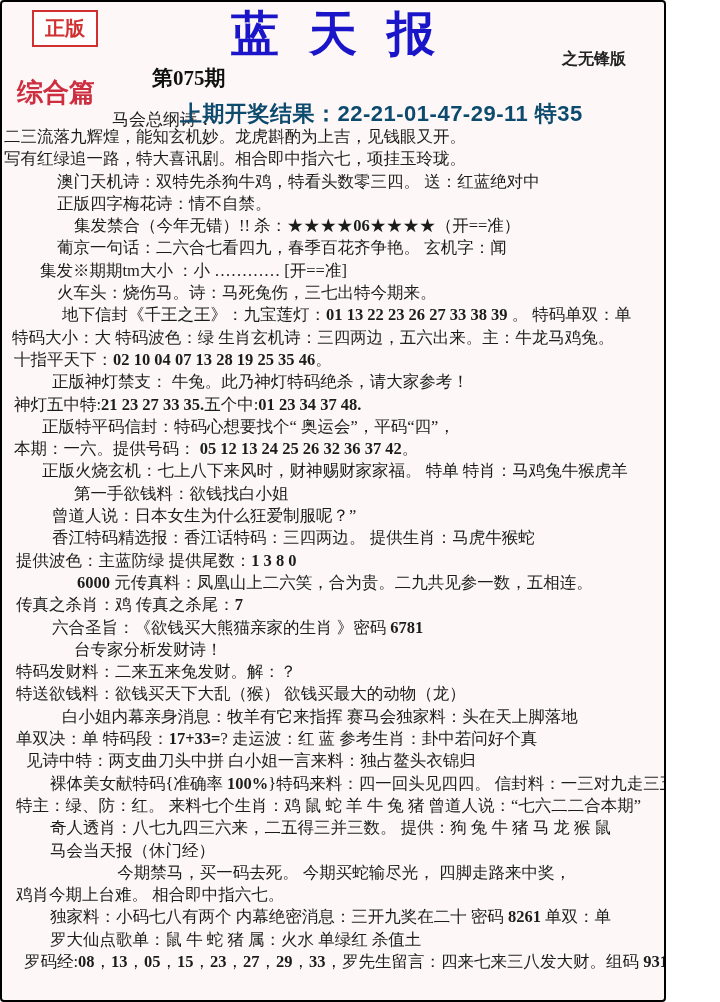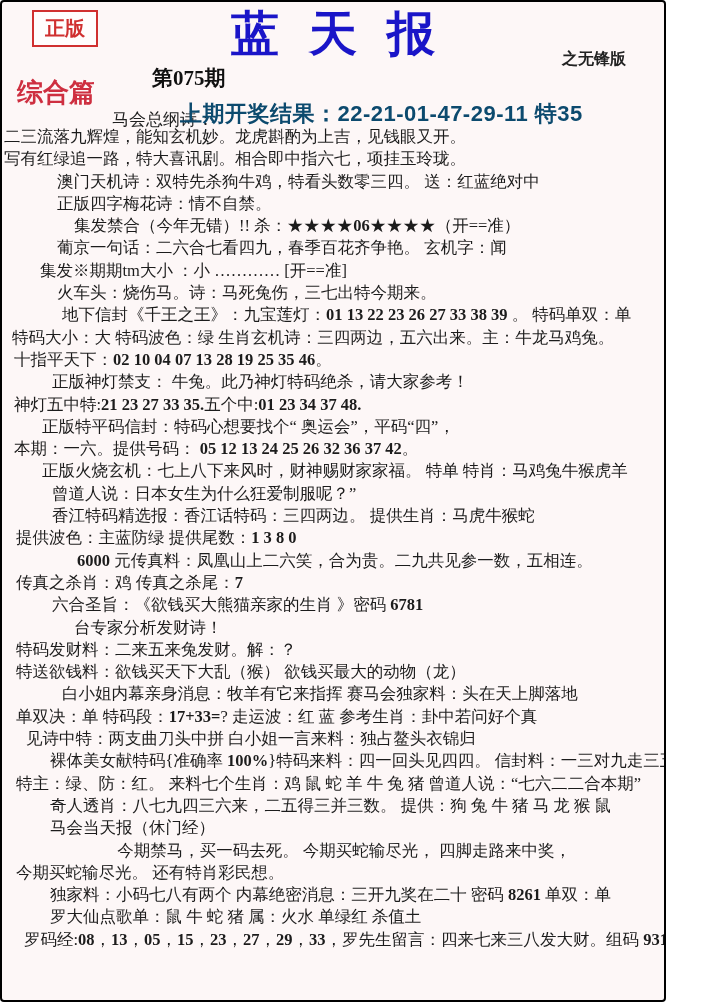--- a/index.html
+++ b/index.html
@@ -89,35 +89,36 @@
       <div class="bline" style="padding-left: 38px;"><span>集发※期期tm大小 ：小 ………… [开==准]</span></div>
       <div class="bline" style="padding-left: 55px;"><span>火车头：烧伤马。诗：马死兔伤，三七出特今期来。</span></div>
       <div class="bline" style="padding-left: 60px;"><span>地下信封《千王之王》：九宝莲灯：</span><b>01 13 22 23 26 27 33 38 39 </b><span>。 特码单双：单</span></div>
       <div class="bline" style="padding-left: 10px;"><span>特码大小：大 特码波色：绿 生肖玄机诗：三四两边，五六出来。主：牛龙马鸡兔。</span></div>
       <div class="bline" style="padding-left: 12px;"><span>十指平天下：</span><b>02 10 04 07 13 28 19 25 35 46</b><span>。</span></div>
       <div class="bline" style="padding-left: 50px;"><span>正版神灯禁支： 牛兔。此乃神灯特码绝杀，请大家参考！</span></div>
       <div class="bline" style="padding-left: 12px;"><span>神灯五中特:</span><b>21 23 27 33 35.</b><span>五个中:</span><b>01 23 34 37 48.</b></div>
       <div class="bline" style="padding-left: 40px;"><span>正版特平码信封：特码心想要找个“ 奥运会”，平码“四”，</span></div>
       <div class="bline" style="padding-left: 12px;"><span>本期：一六。提供号码： </span><b>05 12 13 24 25 26 32 36 37 42</b><span>。</span></div>
       <div class="bline" style="padding-left: 40px;"><span>正版火烧玄机：七上八下来风时，财神赐财家家福。 特单 特肖：马鸡兔牛猴虎羊</span></div>
+      <div class="bline" style="padding-left: 72px;"><span>第一手欲钱料：欲钱找白小姐</span></div>
       <div class="bline" style="padding-left: 50px;"><span>曾道人说：日本女生为什么狂爱制服呢？”</span></div>
       <div class="bline" style="padding-left: 50px;"><span>香江特码精选报：香江话特码：三四两边。 提供生肖：马虎牛猴蛇</span></div>
       <div class="bline" style="padding-left: 14px;"><span>提供波色：主蓝防绿 提供尾数：</span><b>1 3 8 0</b></div>
       <div class="bline" style="padding-left: 75px;"><b>6000 </b><span>元传真料：凤凰山上二六笑，合为贵。二九共见参一数，五相连。</span></div>
       <div class="bline" style="padding-left: 14px;"><span>传真之杀肖：鸡 传真之杀尾：</span><b>7</b></div>
       <div class="bline" style="padding-left: 50px;"><span>六合圣旨：《欲钱买大熊猫亲家的生肖 》密码 </span><b>6781</b></div>
       <div class="bline" style="padding-left: 72px;"><span>台专家分析发财诗！</span></div>
       <div class="bline" style="padding-left: 14px;"><span>特码发财料：二来五来兔发财。解：？</span></div>
       <div class="bline" style="padding-left: 14px;"><span>特送欲钱料：欲钱买天下大乱（猴） 欲钱买最大的动物（龙）</span></div>
       <div class="bline" style="padding-left: 60px;"><span>白小姐内幕亲身消息：牧羊有它来指挥 赛马会独家料：头在天上脚落地</span></div>
       <div class="bline" style="padding-left: 14px;"><span>单双决：单 特码段：</span><b>17+33=</b><span>? 走运波：红 蓝 参考生肖：卦中若问好个真</span></div>
       <div class="bline" style="padding-left: 24px;"><span>见诗中特：两支曲刀头中拼 白小姐一言来料：独占鳌头衣锦归</span></div>
       <div class="bline" style="padding-left: 48px;"><span>裸体美女献特码{准确率 </span><b>100%</b><span>}特码来料：四一回头见四四。 信封料：一三对九走三五。</span></div>
       <div class="bline" style="padding-left: 14px;"><span>特主：绿、防：红。 来料七个生肖：鸡 鼠 蛇 羊 牛 兔 猪 曾道人说：“七六二二合本期”</span></div>
       <div class="bline" style="padding-left: 48px;"><span>奇人透肖：八七九四三六来，二五得三并三数。 提供：狗 兔 牛 猪 马 龙 猴 鼠</span></div>
       <div class="bline" style="padding-left: 48px;"><span>马会当天报（休门经）</span></div>
       <div class="bline" style="padding-left: 22px; text-align: center;"><span>今期禁马，买一码去死。 今期买蛇输尽光， 四脚走路来中奖，</span></div>
-      <div class="bline" style="padding-left: 14px;"><span>今期买蛇输尽光。 还有特肖彩民想。</span></div>
+      <div class="bline" style="padding-left: 14px;"><span>鸡肖今期上台难。 相合即中指六七。</span></div>
       <div class="bline" style="padding-left: 48px;"><span>独家料：小码七八有两个 内幕绝密消息：三开九奖在二十 密码 </span><b>8261 </b><span>单双：单</span></div>
       <div class="bline" style="padding-left: 48px;"><span>罗大仙点歌单：鼠 牛 蛇 猪 属：火水 单绿红 杀值土</span></div>
       <div class="bline" style="padding-left: 22px;"><span>罗码经:</span><b>08</b><span>，</span><b>13</b><span>，</span><b>05</b><span>，</span><b>15</b><span>，</span><b>23</b><span>，</span><b>27</b><span>，</span><b>29</b><span>，</span><b>33</b><span>，罗先生留言：四来七来三八发大财。组码 </span><b>931028</b></div>
     </div>
 </div>
 
 </body></html>

